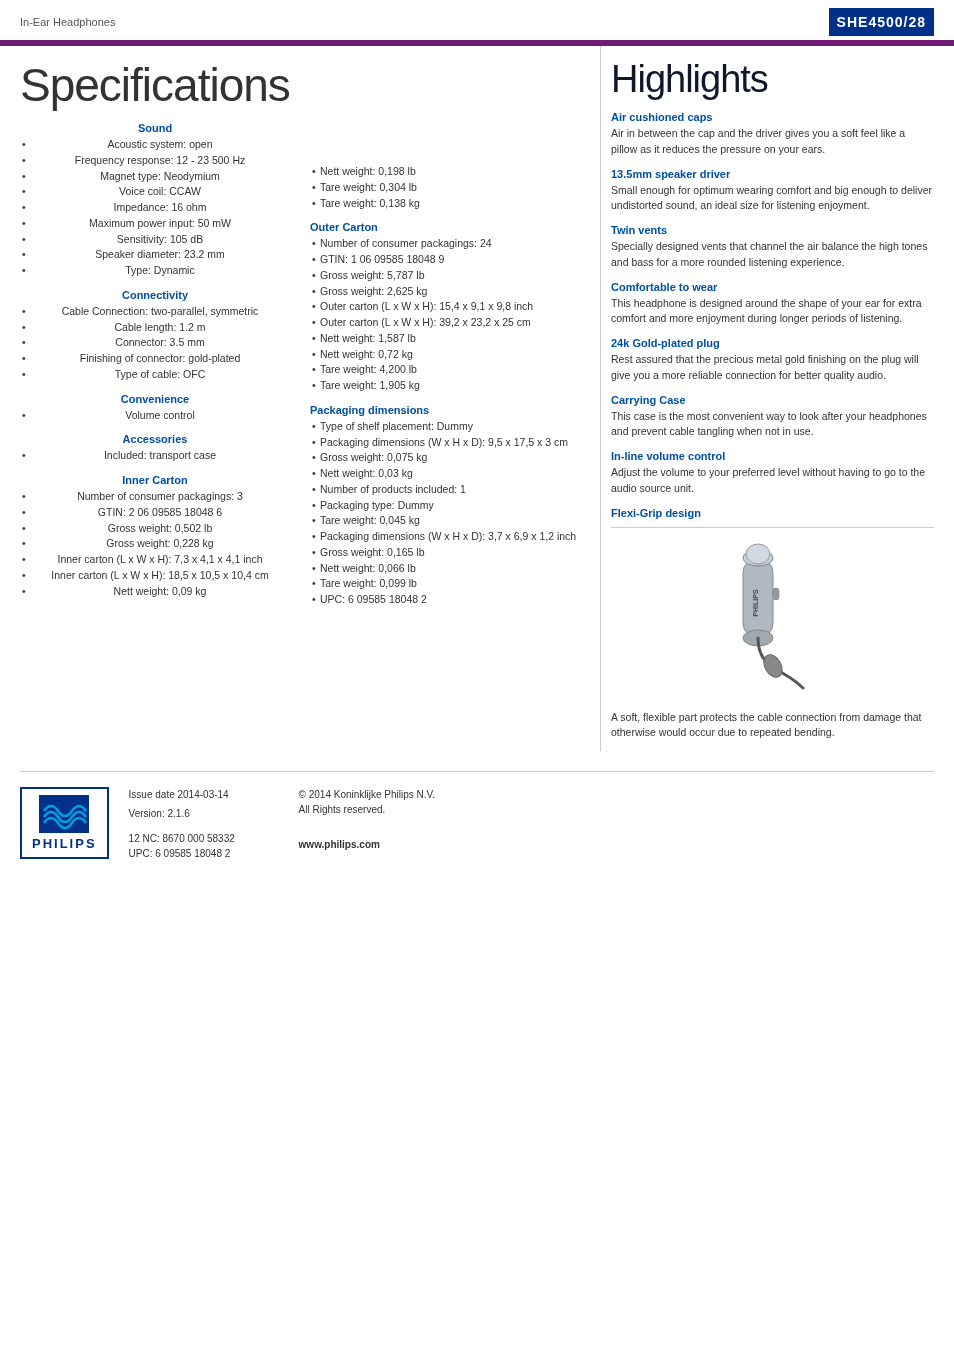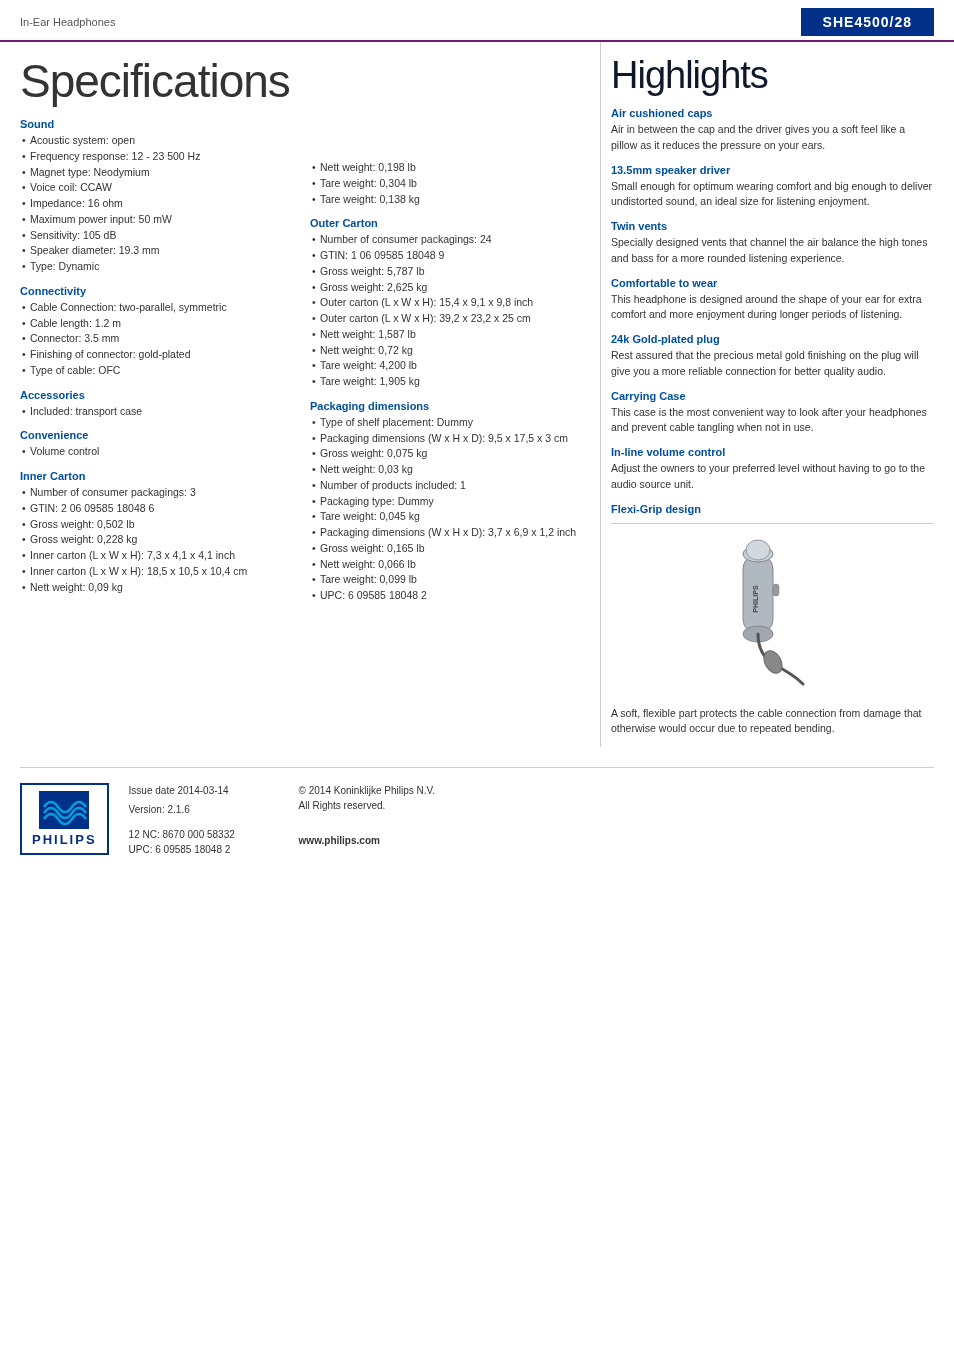--- a/index.html
+++ b/index.html
@@ -11,32 +11,32 @@
       width: 954px;
       min-height: 1350px;
     }
 
     
     .header {
       display: flex;
       justify-content: space-between;
       align-items: center;
       padding: 8px 20px 4px 20px;
-      border-bottom: 2px solid #701a75;
+      border-bottom: 6px solid #701a75;
     }
     .header-left {
       font-size: 11px;
       color: #555;
     }
     .header-right {
       background: #003087;
       color: #fff;
       font-size: 14px;
       font-weight: bold;
-      padding: 6px 22px;
+      padding: 6px 8px;
       letter-spacing: 1px;
     }
 
     
     .main-content {
       display: flex;
       padding: 0 20px;
     }
 
     
@@ -79,20 +79,21 @@
       left: 2px;
     }
 
     
     .specs-two-col {
       display: flex;
       gap: 20px;
     }
     .specs-left-half {
       width: 270px;
+      text-align: center;
     }
     .specs-right-half {
       flex: 1;
     }
 
     
     .highlights-col {
       flex: 1;
       padding-left: 10px;
       border-left: 1px solid #ccc;
@@ -170,47 +171,47 @@
         <div class="spec-section">
           <div class="spec-section-title">Sound</div>
           <ul class="spec-list">
             <li>Acoustic system: open</li>
             <li>Frequency response: 12 - 23 500 Hz</li>
             <li>Magnet type: Neodymium</li>
             <li>Voice coil: CCAW</li>
             <li>Impedance: 16 ohm</li>
             <li>Maximum power input: 50 mW</li>
             <li>Sensitivity: 105 dB</li>
-            <li>Speaker diameter: 19.3 mm</li>
+            <li>Speaker diameter: 23.2 mm</li>
             <li>Type: Dynamic</li>
           </ul>
         </div>
 
         <div class="spec-section">
           <div class="spec-section-title">Connectivity</div>
           <ul class="spec-list">
             <li>Cable Connection: two-parallel, symmetric</li>
             <li>Cable length: 1.2 m</li>
             <li>Connector: 3.5 mm</li>
             <li>Finishing of connector: gold-plated</li>
             <li>Type of cable: OFC</li>
           </ul>
         </div>
 
         <div class="spec-section">
+          <div class="spec-section-title">Convenience</div>
+          <ul class="spec-list">
+            <li>Volume control</li>
+          </ul>
+        </div>
+
+        <div class="spec-section">
           <div class="spec-section-title">Accessories</div>
           <ul class="spec-list">
             <li>Included: transport case</li>
-          </ul>
-        </div>
-
-        <div class="spec-section">
-          <div class="spec-section-title">Convenience</div>
-          <ul class="spec-list">
-            <li>Volume control</li>
           </ul>
         </div>
 
         <div class="spec-section">
           <div class="spec-section-title">Inner Carton</div>
           <ul class="spec-list">
             <li>Number of consumer packagings: 3</li>
             <li>GTIN: 2 06 09585 18048 6</li>
             <li>Gross weight: 0,502 lb</li>
             <li>Gross weight: 0,228 kg</li>
@@ -298,21 +299,21 @@
       <div class="highlight-item-text">Rest assured that the precious metal gold finishing on the plug will give you a more reliable connection for better quality audio.</div>
     </div>
 
     <div class="highlight-item">
       <div class="highlight-item-title">Carrying Case</div>
       <div class="highlight-item-text">This case is the most convenient way to look after your headphones and prevent cable tangling when not in use.</div>
     </div>
 
     <div class="highlight-item">
       <div class="highlight-item-title">In-line volume control</div>
-      <div class="highlight-item-text">Adjust the owners to your preferred level without having to go to the audio source unit.</div>
+      <div class="highlight-item-text">Adjust the volume to your preferred level without having to go to the audio source unit.</div>
     </div>
 
     <div class="highlight-item">
       <div class="highlight-item-title">Flexi-Grip design</div>
       <hr class="highlight-divider">
 
       <div style="text-align:center; margin: 10px 0;">
         <svg width="180" height="160" viewBox="0 0 180 160" xmlns="http://www.w3.org/2000/svg">
 
           <rect x="60" y="20" width="30" height="80" rx="15" fill="#b0b8c0" stroke="#888" stroke-width="1"></rect>

